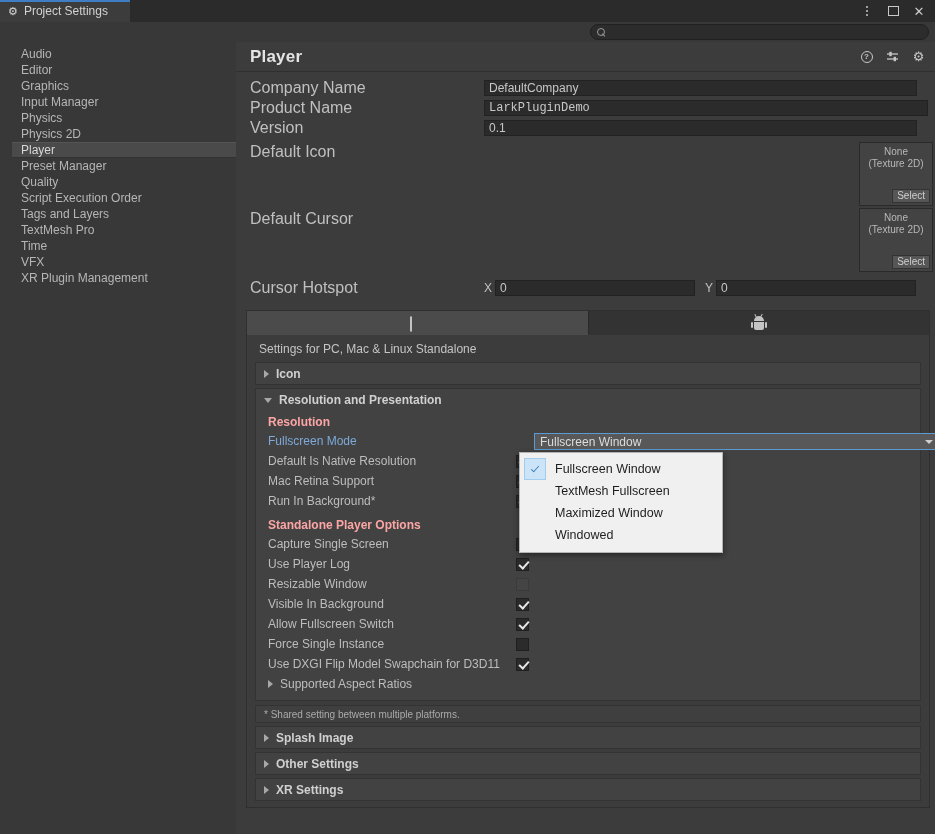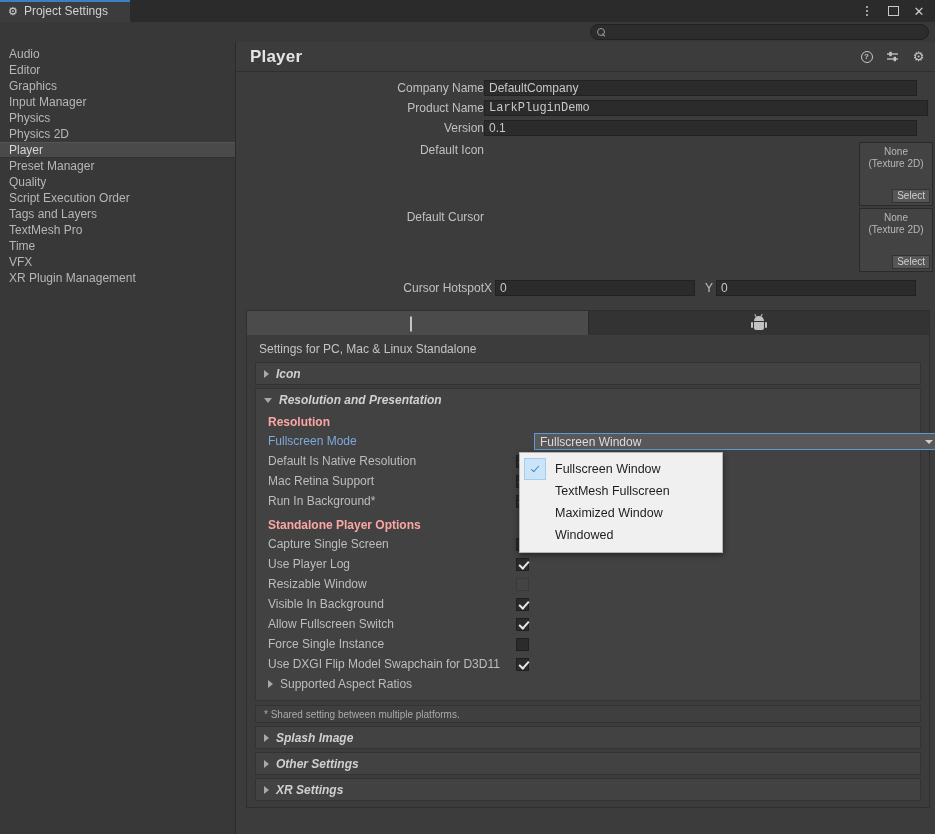--- a/index.html
+++ b/index.html
@@ -62,21 +62,21 @@
     content:""; position:absolute; left:5.2px; top:5.4px; width:4px; height:1.3px;
     background:#9a9a9a; transform: rotate(45deg); transform-origin: left center;
   }
   #search-input {
     background: transparent; border: 0; outline: none; color: #c0c0c0;
     font-family: "Liberation Sans", sans-serif; font-size: 11px; width: 100%;
   }
 
   
   #sidebar {
-    position: absolute; left: 0; top: 42px; width: 236px; height: 792px;
+    position: absolute; left: 12px; top: 42px; width: 236px; height: 792px;
     background: #383838; border-right: 1px solid #2b2b2b;
     padding-top: 4px;
   }
   .side-item {
     height: 16px; line-height: 16px; padding-left: 9px;
     font-size: 12px; color: #b6b6b6; white-space: nowrap;
   }
   .side-item.selected {
     background: #4a4a4a; color: #d6d6d6;
     border-top: 1px solid #545454; border-bottom: 1px solid #323232;
@@ -95,21 +95,21 @@
   #page-title { font-size: 17px; font-weight: bold; color: #e4e4e4; letter-spacing: .2px; }
   #header-icons { margin-left: auto; display: flex; align-items: center; gap: 13px; }
   .hdr-ic { width: 13px; height: 13px; display:flex; align-items:center; justify-content:center; color:#c6c6c6; }
   .help-circle {
     width:12px; height:12px; border-radius:50%; border:1.4px solid #c6c6c6;
     font-size:8px; line-height:9px; text-align:center; font-weight:bold; color:#c6c6c6;
   }
 
   
   .form-row { position: relative; height: 20px; display:flex; align-items:center; }
-  .f-label { width: 248px; padding-left: 14px; font-size: 12px; color: #c0c0c0; text-align: right; }
+  .f-label { width: 248px; padding-left: 14px; font-size: 16px; color: #c0c0c0; }
   .txtfield {
     height: 16px; background: #2b2b2b; border: 1px solid #222;
     color: #c8c8c8; font-size: 12px; line-height: 14px; padding: 0 4px;
     font-family: "Liberation Sans", sans-serif; outline: none;
   }
 
   
   .objfield {
     position: absolute; width: 74px; background: #434343;
     border: 1px solid #2a2a2a;
@@ -146,21 +146,21 @@
   .android-icon .ant.l { left:3px; transform: rotate(-30deg); }
   .android-icon .ant.r { right:3px; transform: rotate(30deg); }
 
   #platform-caption { padding: 7px 0 6px 12px; font-size: 12px; color: #c4c4c4; }
 
   
   .foldout {
     margin: 0 8px 3px 8px; background: #424242; border: 1px solid #333;
     min-height: 22px;
   }
-  .fold-head { height: 21px; display: flex; align-items: center; padding-left: 8px; font-style: italic; }
+  .fold-head { height: 21px; display: flex; align-items: center; padding-left: 8px; }
   .arrow { width: 0; height: 0; margin-right: 7px; flex: none; }
   .arrow.right { border-left: 5px solid #a8a8a8; border-top: 4px solid transparent; border-bottom: 4px solid transparent; }
   .arrow.down { border-top: 5px solid #a8a8a8; border-left: 4px solid transparent; border-right: 4px solid transparent; margin-bottom: -2px; }
   .fold-title { font-size: 12px; font-weight: bold; color: #d0d0d0; }
 
   .sec-body { padding: 2px 0 6px 0; }
   .sub-head { font-size: 12px; font-weight: bold; color: #fca5a5; padding: 3px 0 2px 12px; }
   .prop-row { height: 20px; display: flex; align-items: center; position: relative; }
   .prop-label { padding-left: 12px; font-size: 12px; color: #bdbdbd; width: 260px; }
   .prop-label.highlight { color: #7ea9d8; }

